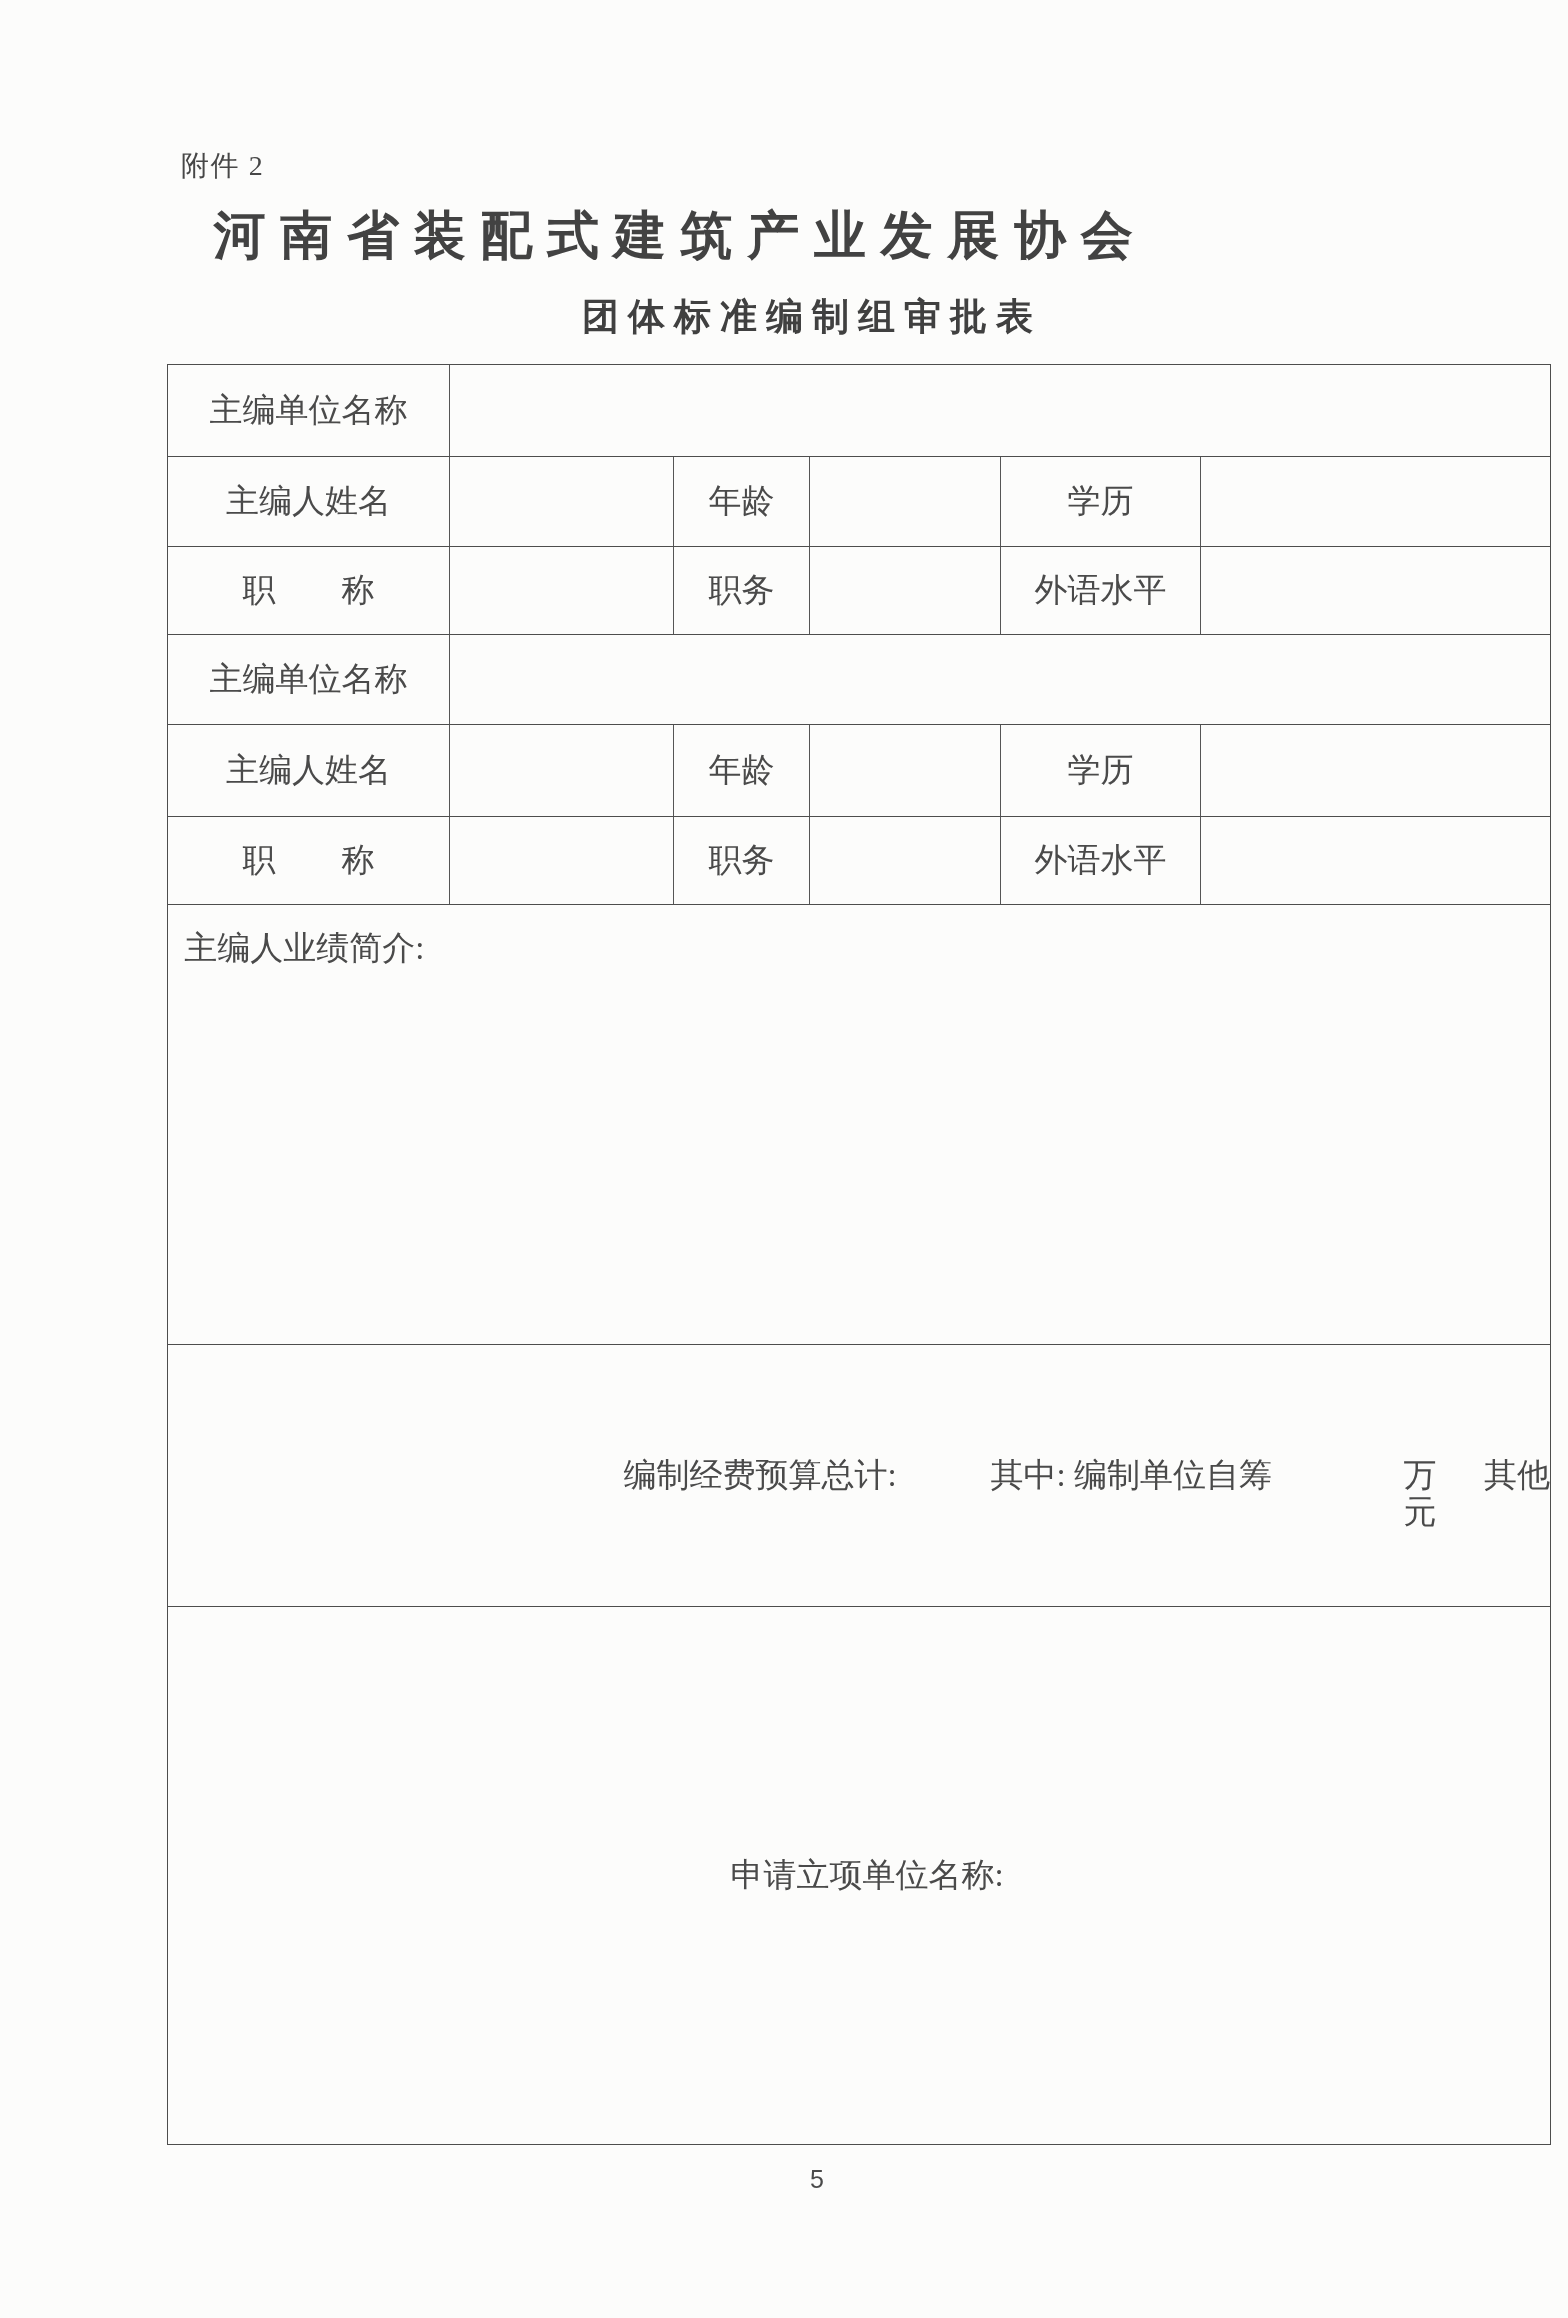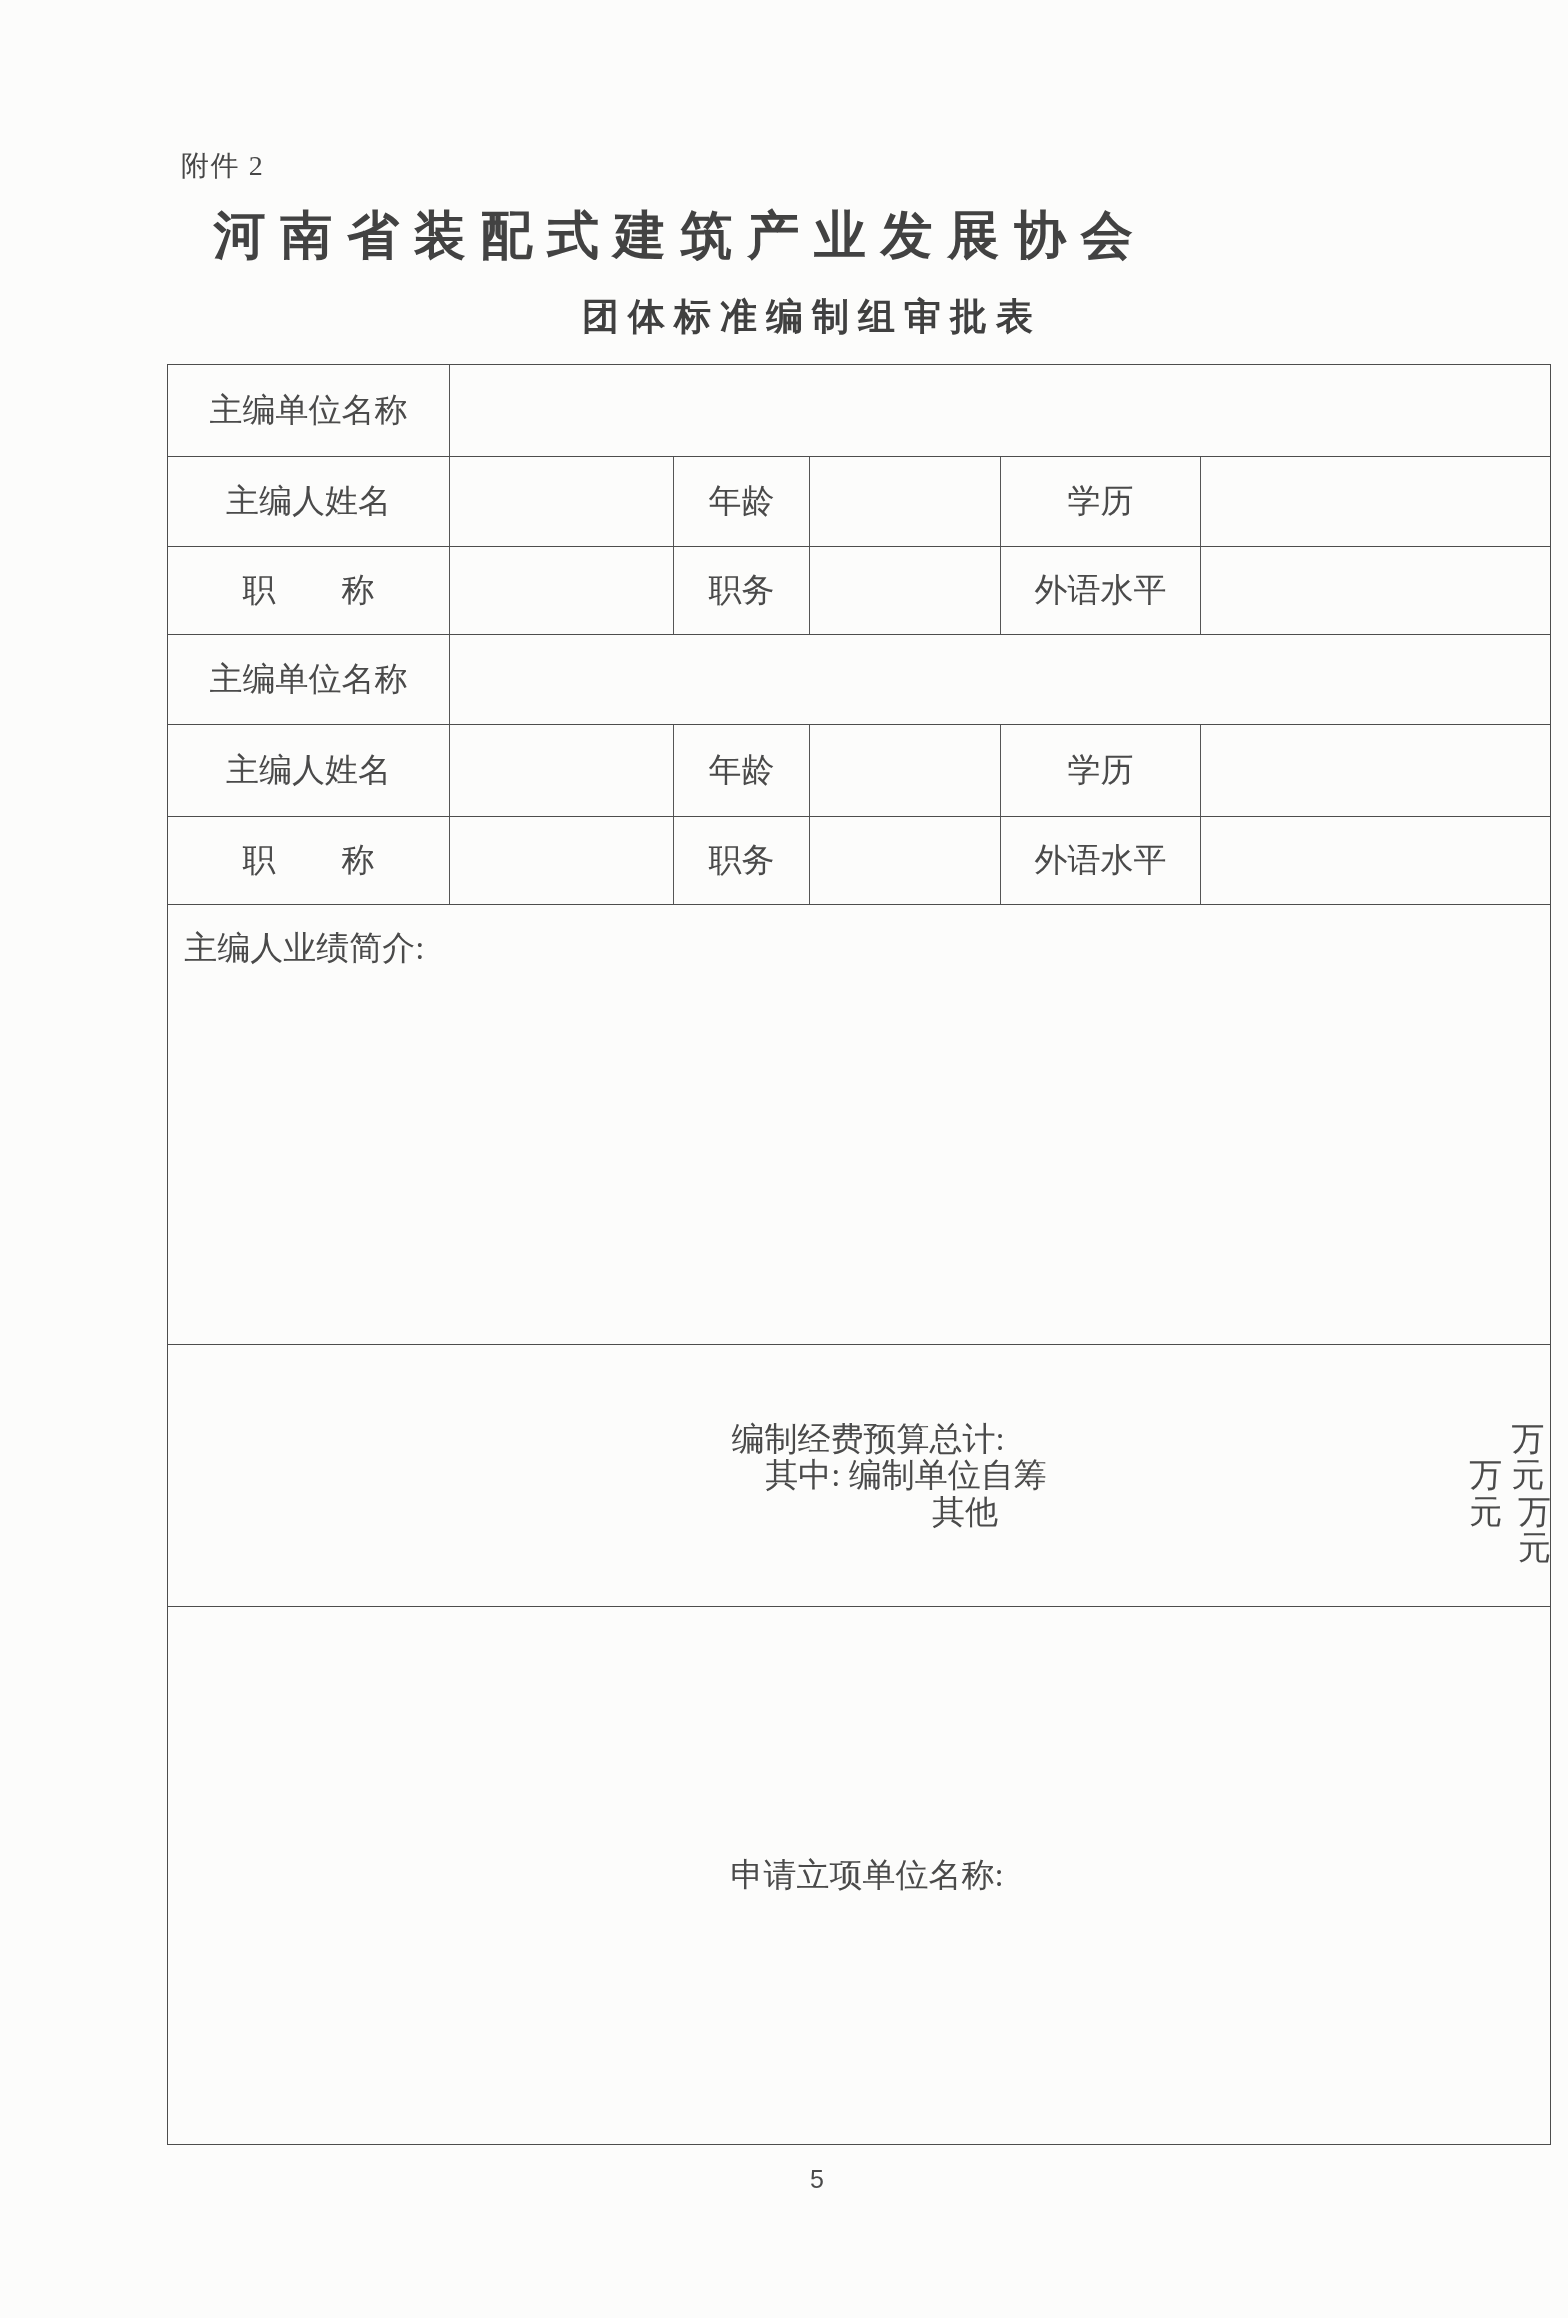--- a/index.html
+++ b/index.html
@@ -68,22 +68,22 @@
   .h-r8{height:455px;}
   .h-r9{height:262px;}
   .area-cell{
     flex:1;display:block;
     box-sizing:border-box;
     padding:21px 19.6px 0 16.3px;
     font-size:33px;color:#4a4a4a;
     border-right:none;
   }
   .budget-cell{
-    flex:1;display:flex;flex-direction:column;
-    justify-content:center;
+    flex:1;display:flex;flex-direction:row;
+    justify-content:flex-end;
     box-sizing:border-box;
     padding:11.4px 0;
     border-right:none;
   }
   .budget-line{
     position:relative;
     font-size:33px;color:#4a4a4a;
     line-height:1.1;
   }
   .indent-0{padding-left:18px;}

